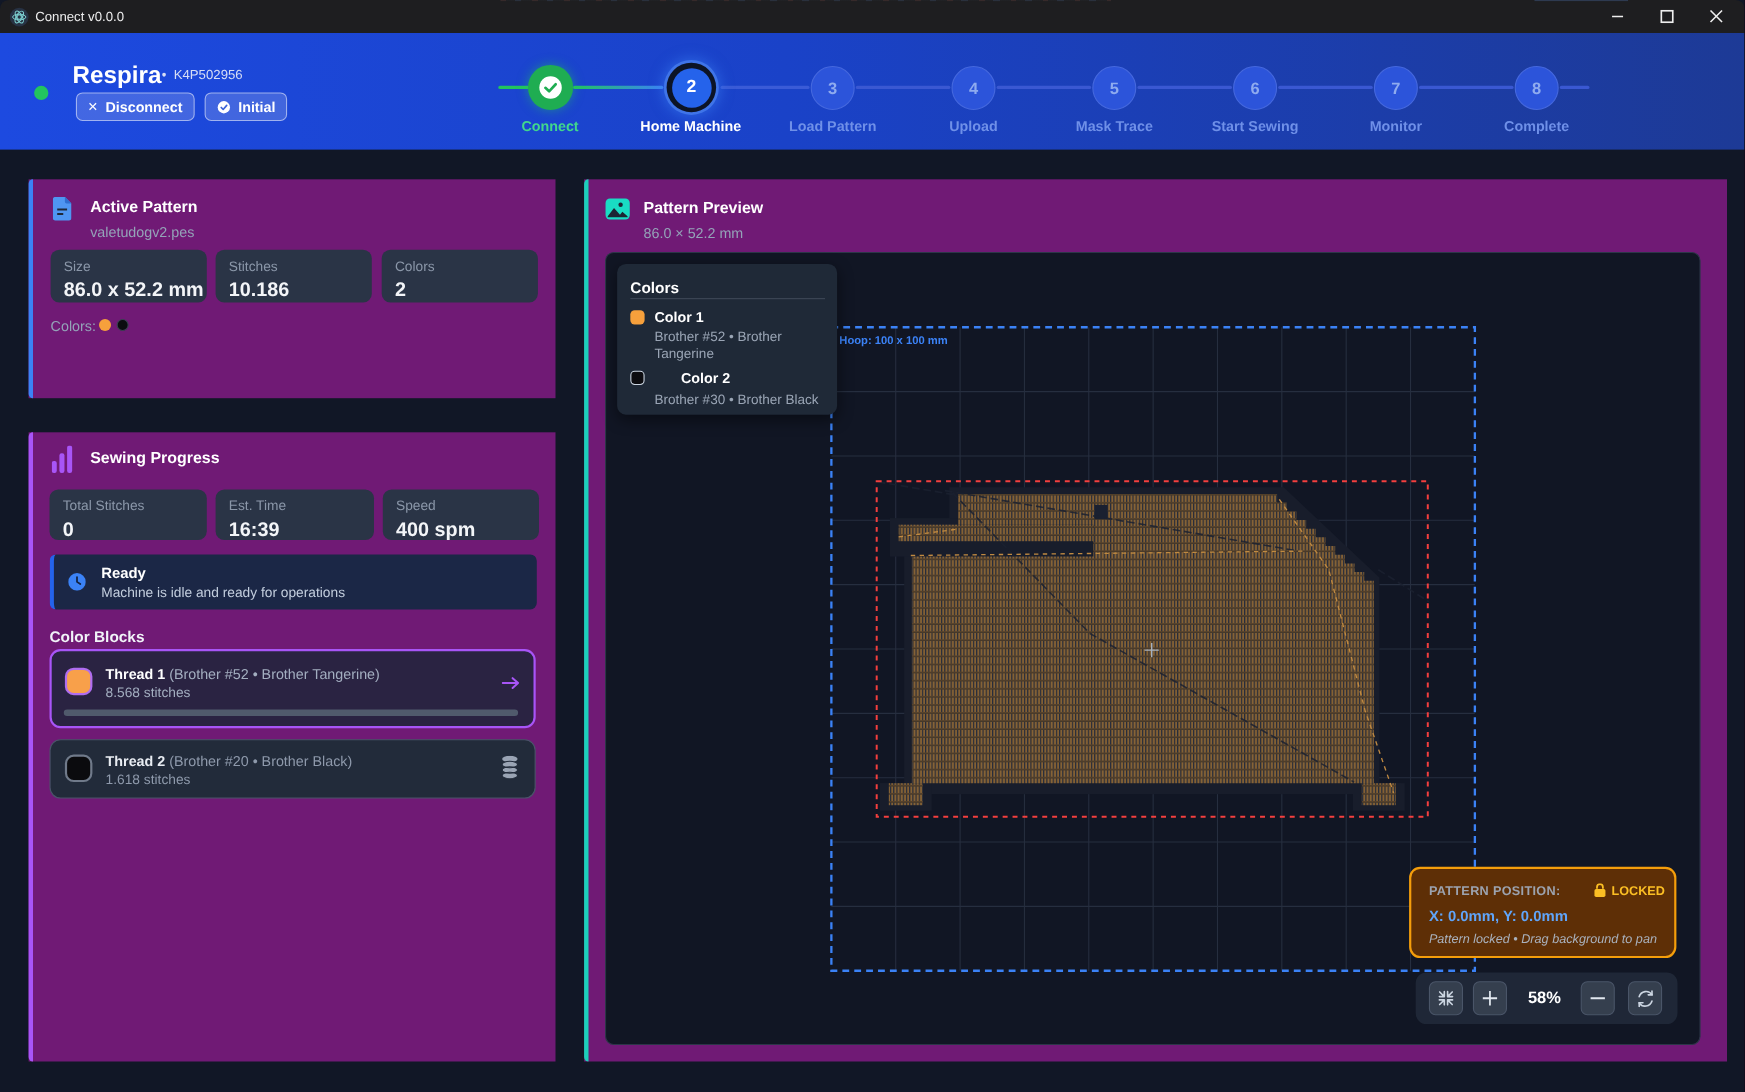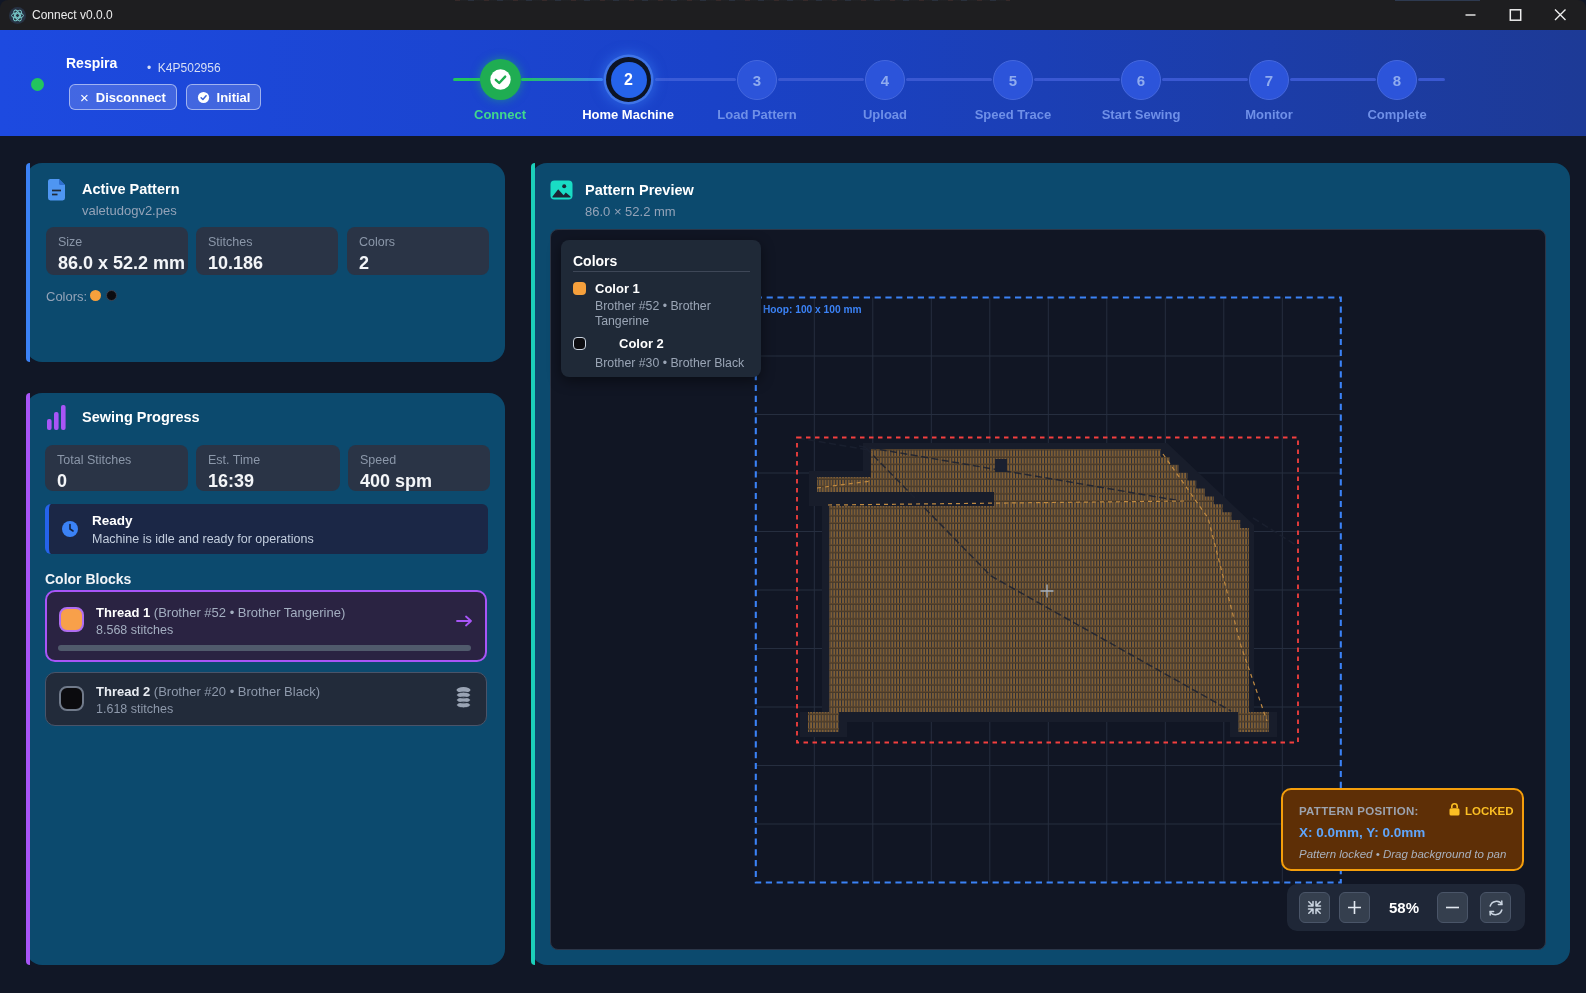--- a/index.html
+++ b/index.html
@@ -9,33 +9,33 @@
   
   #titlebar { position:absolute; left:0; top:0; width:1586px; height:30px; background:#1e1e20; border-radius:8px 8px 0 0; }
   #titlebar .appicon { position:absolute; left:9px; top:7px; width:17px; height:17px; border-radius:50%; background:#273243; }
   #titlebar .title { position:absolute; left:32px; top:8px; font-size:12px; color:#ececec; }
   .winbtn { position:absolute; top:0; width:45px; height:30px; }
   .topdots { position:absolute; top:0; height:2px; }
   
   #header { position:absolute; left:0; top:30px; width:1586px; height:106px;
     background:linear-gradient(90deg,#1d4ae0 0%, #1a42c8 45%, #1d3a96 100%); }
   #hdot { position:absolute; left:31px; top:78px; width:13px; height:13px; border-radius:50%; background:#22c55e; }
-  #hlogo { position:absolute; left:66px; top:55px; font-size:14px; font-weight:bold; color:#fff; }
+  #hlogo { position:absolute; left:66px; top:55px; font-size:22px; font-weight:bold; color:#fff; }
   #hserial { position:absolute; left:147px; top:61px; font-size:12px; color:#d7def5; }
   .hbtn { position:absolute; top:84px; height:26px; border-radius:6px; background:rgba(255,255,255,0.17);
     border:1px solid rgba(255,255,255,0.5); color:#fff; font-size:13px; font-weight:bold;
     display:flex; align-items:center; justify-content:center; gap:7px; }
   
   .step-line { position:absolute; top:78px; height:3px; border-radius:2px; }
   .step-circ { position:absolute; border-radius:50%; }
   .step-label { position:absolute; top:107px; width:128px; text-align:center; font-size:13px; font-weight:bold; color:#6f90e8; }
   .step-circ.inact { top:60px; width:40px; height:40px; background:#2c54da; border:1.5px solid #4568de;
     color:#8fabef; font-size:15px; font-weight:bold; display:flex; align-items:center; justify-content:center; }
   
-  .card { position:absolute; background:#0c4a6e; border-radius:16px; }
+  .card { position:absolute; background:#701a75; border-radius:0; }
   .accent { position:absolute; left:0; top:0; bottom:0; width:4px; border-radius:12px 0 0 12px; }
   .statbox { position:absolute; background:#2a3446; border-radius:8px; }
   .statbox .lb { position:absolute; left:12px; top:8px; font-size:12.5px; color:#8b97a9; }
   .statbox .vl { position:absolute; left:12px; top:26px; font-size:18px; font-weight:bold; color:#f3f5f8; }
   
   #canvas { position:absolute; left:550px; top:229px; width:996px; height:721px; background:#111624;
     border:1px solid #2c3648; border-radius:8px; }
   .zbtn { position:absolute; top:8px; width:31px; height:31px; background:#353f4e; border:1px solid #4a5568; border-radius:6px;
     display:flex; align-items:center; justify-content:center; }
 </style>
@@ -98,21 +98,21 @@
 
   <div class="step-circ" style="left:606px; top:57px; width:45px; height:45px; background:#0c1426; box-shadow:0 0 0 2.5px #3f74e8, 0 0 12px 4px rgba(59,130,246,0.5);"></div>
   <div class="step-circ" style="left:610.5px; top:61.5px; width:36px; height:36px; background:#2563eb; color:#fff; font-size:16px; font-weight:bold; display:flex; align-items:center; justify-content:center;">2</div>
   <div class="step-label" style="left:564px; color:#ffffff;">Home Machine</div>
 
   <div class="step-circ inact" style="left:737px;">3</div>
   <div class="step-label" style="left:693px;">Load Pattern</div>
   <div class="step-circ inact" style="left:865px;">4</div>
   <div class="step-label" style="left:821px;">Upload</div>
   <div class="step-circ inact" style="left:993px;">5</div>
-  <div class="step-label" style="left:949px;">Speed Trace</div>
+  <div class="step-label" style="left:949px;">Mask Trace</div>
   <div class="step-circ inact" style="left:1121px;">6</div>
   <div class="step-label" style="left:1077px;">Start Sewing</div>
   <div class="step-circ inact" style="left:1249px;">7</div>
   <div class="step-label" style="left:1205px;">Monitor</div>
   <div class="step-circ inact" style="left:1377px;">8</div>
   <div class="step-label" style="left:1333px;">Complete</div>
 
   <div class="card" id="card1" style="left:26px; top:163px; width:479px; height:199px;">
     <div class="accent" style="background:#3b82f6;"></div>
     <svg style="position:absolute;left:22px;top:16px;" width="17" height="22" viewBox="0 0 17 22">

